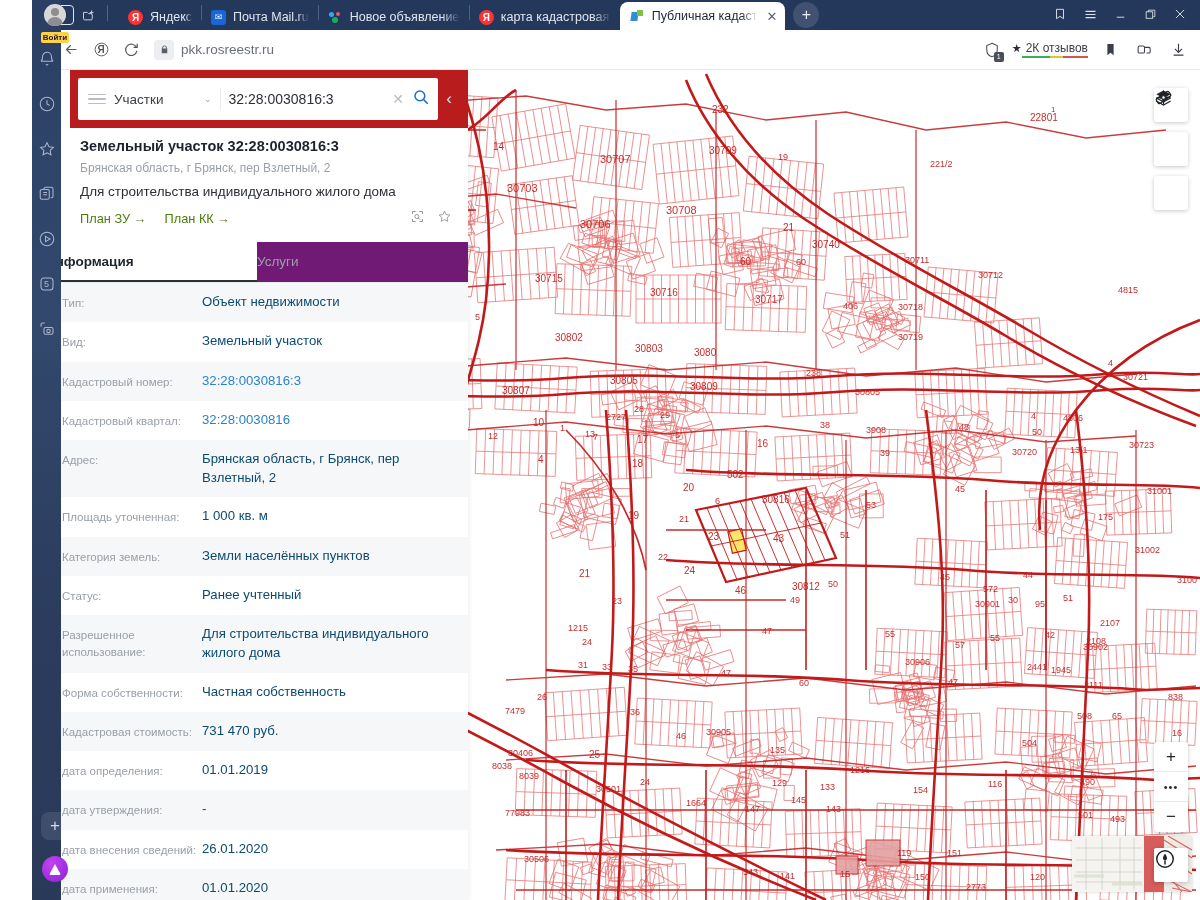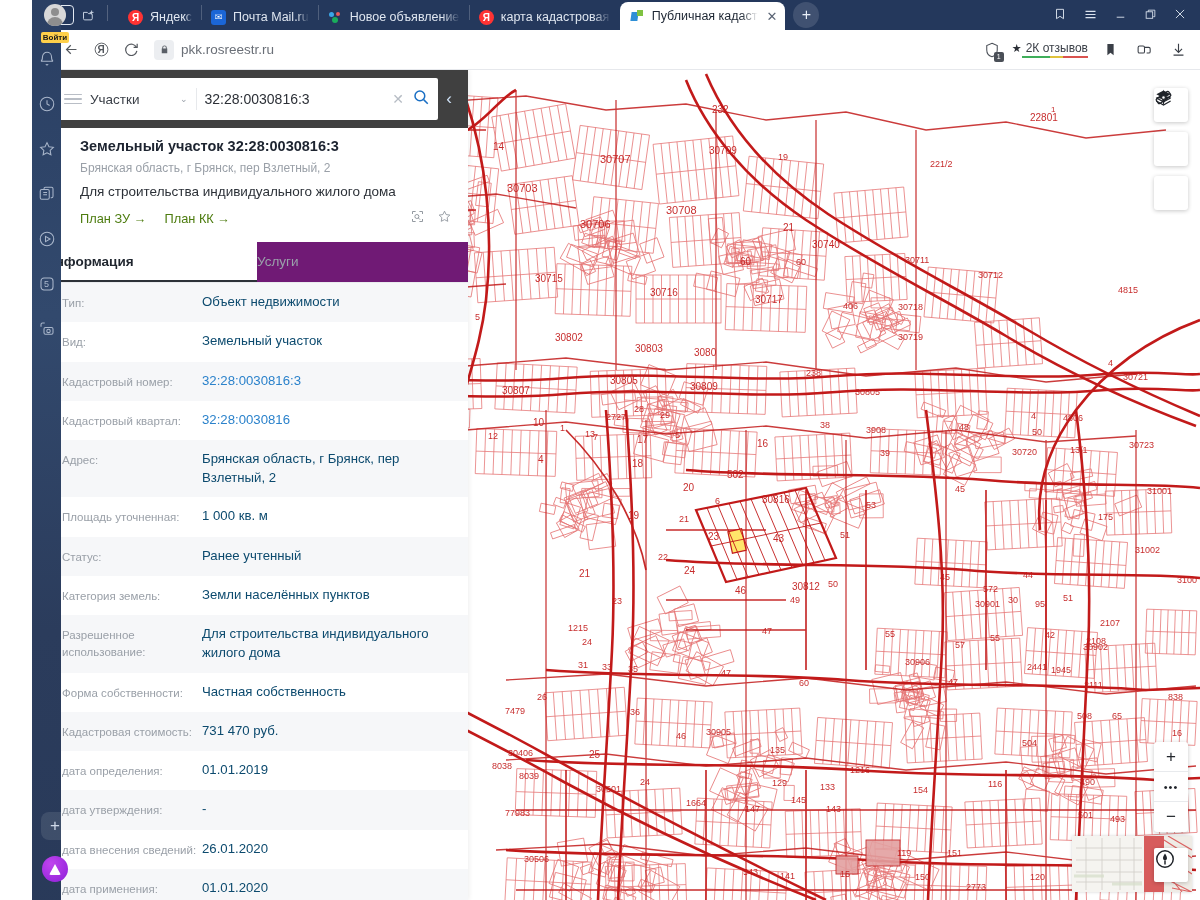--- a/index.html
+++ b/index.html
@@ -135,21 +135,21 @@
   }
   .map svg { position: absolute; left: 0; top: 0; }
 
   
   .panel {
     position: absolute; left: 46px; top: 70px; width: 422px; height: 830px;
     background: #fff; z-index: 20; overflow: hidden;
     box-shadow: 1px 0 5px rgba(0,0,0,.07);
   }
   .searchwrap {
-    background: #404040; height: 58px; padding: 8px; display: flex; align-items: flex-start;
+    background: #b91c1c; height: 58px; padding: 8px; display: flex; align-items: flex-start; margin-left: 24px;
   }
   .searchbox {
     flex: 1; height: 42px; background: #fff; border-radius: 2px; display: flex; align-items: center;
     padding: 0 8px; gap: 8px;
   }
   .burger { width: 20px; display: flex; flex-direction: column; gap: 3px; flex: none; padding-left: 2px;}
   .burger i { height: 1.6px; background: #b9bec6; border-radius: 1px; display: block; }
   .scope { font-size: 13.5px; color: #3c4149; min-width: 82px; }
   .chev { color: #9aa1aa; font-size: 9px; }
   .sdiv { width: 1px; height: 22px; background: #e7e9ec; }
@@ -2367,26 +2367,26 @@
         </div>
         <div class="row">
           <div class="k">Адрес:</div>
           <div class="v">Брянская область, г Брянск, пер Взлетный, 2</div>
         </div>
         <div class="row">
           <div class="k">Площадь уточненная:</div>
           <div class="v">1 000 кв. м</div>
         </div>
         <div class="row">
+          <div class="k">Категория земель:</div>
+          <div class="v">Земли населённых пунктов</div>
+        </div>
+        <div class="row">
           <div class="k">Статус:</div>
           <div class="v">Ранее учтенный</div>
-        </div>
-        <div class="row">
-          <div class="k">Категория земель:</div>
-          <div class="v">Земли населённых пунктов</div>
         </div>
         <div class="row">
           <div class="k">Разрешенное использование:</div>
           <div class="v">Для строительства индивидуального жилого дома</div>
         </div>
         <div class="row">
           <div class="k">Форма собственности:</div>
           <div class="v">Частная собственность</div>
         </div>
         <div class="row">

